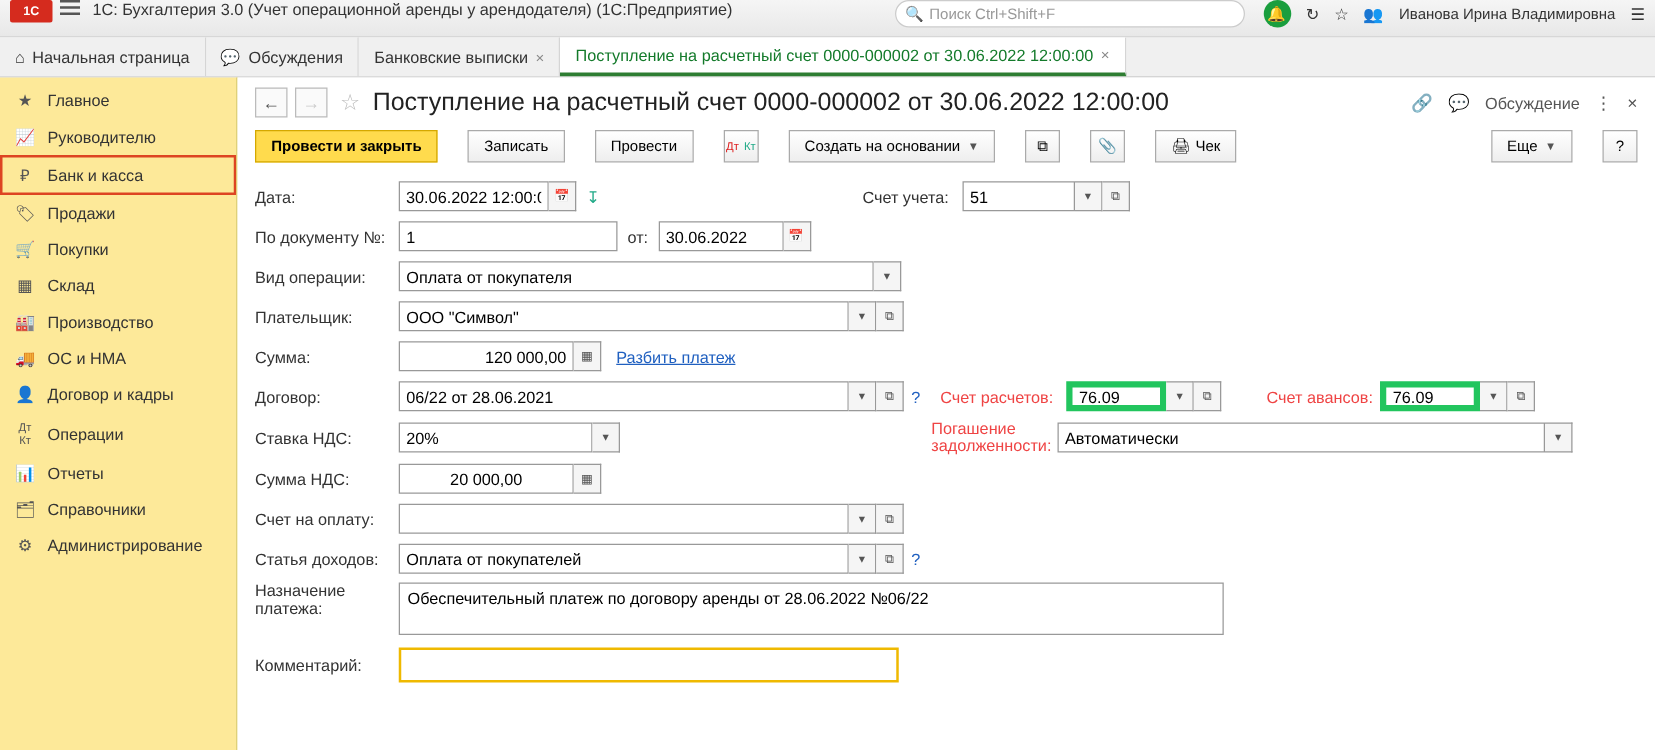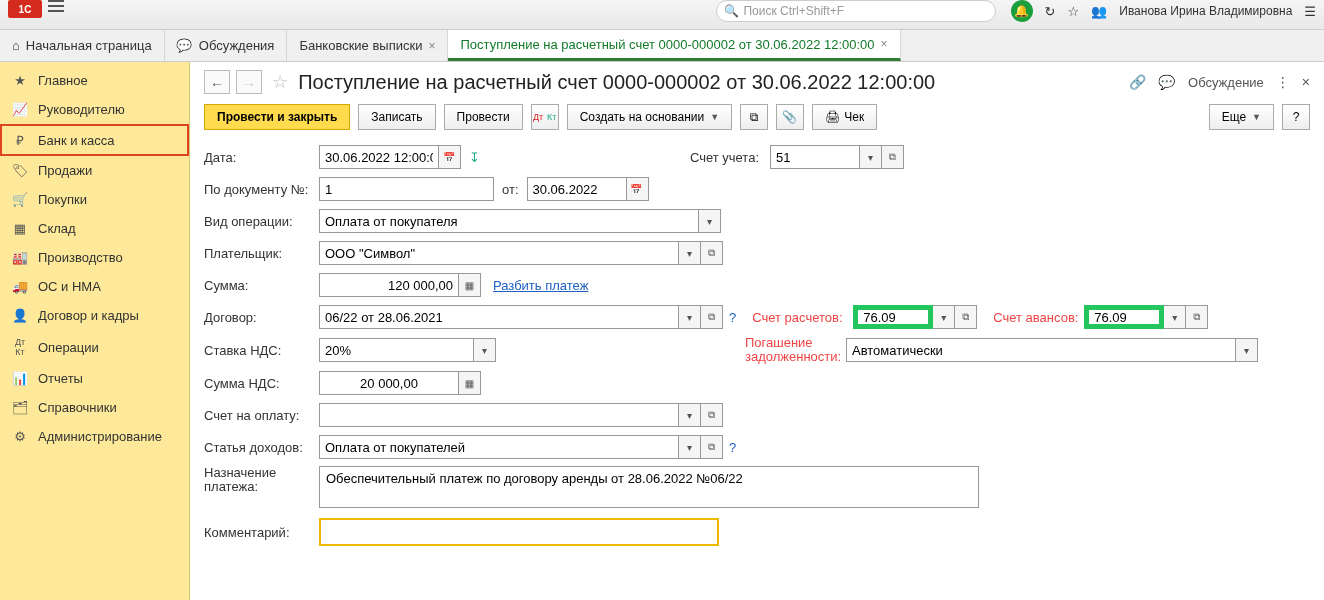--- a/index.html
+++ b/index.html
@@ -23,21 +23,21 @@
 .sidebar { width: 190px; background: #fde999; border-right: 1px solid #d5c96f; padding-top: 4px; overflow: hidden; }
 .side-item { display: flex; align-items: center; padding: 7px 12px; font-size: 13px; color: #333; cursor: pointer; gap: 10px; }
 .side-item.hi { background: #fde999; outline: 2px solid #d42; outline-offset: -2px; }
 .side-ic { width: 16px; text-align:center; color:#555; font-size:13px; }
 .content { flex: 1; background: #fff; padding: 8px 14px; overflow: auto; }
 .page-header { display: flex; align-items: center; gap: 6px; margin-bottom: 10px; }
 .navbtn { width: 26px; height: 24px; border: 1px solid #bbb; background: #fafafa; display: flex; align-items: center; justify-content: center; cursor: pointer; font-size: 14px; color:#555; }
 .star { color:#bbb; font-size:18px; margin: 0 4px; }
 .page-title { font-size: 20px; font-weight: normal; color:#222; flex:1; }
 .hdr-icons { display:flex; align-items:center; gap:12px; color:#555; font-size:14px; }
-.toolbar { display:flex; align-items:center; gap:8px; margin-bottom: 14px; flex-wrap:wrap; }
+.toolbar { display:flex; align-items:center; gap:24px; margin-bottom: 14px; flex-wrap:wrap; }
 .btn { height: 26px; padding: 0 12px; border: 1px solid #aaa; background: linear-gradient(#fff,#eee); font-size: 12px; cursor: pointer; display:flex; align-items:center; gap:4px; }
 .btn.primary { background: #ffdb4d; border-color: #d4a800; font-weight:bold; }
 .btn.small { width:28px; padding:0; justify-content:center; }
 .btn .dd { font-size:9px; color:#555; margin-left:2px; }
 .toolbar-spacer { flex:1; }
 .form-area { width: 100%; }
 .row { display:flex; align-items:center; margin-bottom: 6px; font-size:13px; min-height:26px; }
 .lbl { width: 115px; color:#333; }
 .lbl2 { width: 105px; color:#ef4444; padding-left:4px; }
 .inp { height: 24px; border: 1px solid #999; padding: 0 5px; font-size: 13px; background:#fff; }
@@ -50,20 +50,21 @@
 </head>
 <body>
 
 <div class="topbar">
   <div class="logo">1C</div>
   <div class="hamburger">
       <span></span>
       <span></span>
       <span></span>
     </div>
+  <div class="app-title">1С: Бухгалтерия 3.0 (Учет операционной аренды у арендодателя)  (1С:Предприятие)</div>
   <div class="top-spacer"></div>
   <div class="search-box">
     <span class="icn">🔍</span>
     <span>Поиск Ctrl+Shift+F</span>
   </div>
   <div class="top-icons">
     <div class="bell">🔔</div>
     <span>↻</span>
     <span>☆</span>
     <span>👥</span>
@@ -232,21 +233,21 @@
         <input class="inp" style="width: 360px;" value="06/22 от 28.06.2021">
         <span class="sm-btn">▾</span>
         <span class="sm-btn">⧉</span>
         <span class="help">?</span>
         <span style="width:12px;"></span>
         <span class="lbl2">Счет расчетов:</span>
         <input class="inp hi" style="width: 80px;" value="76.09">
         <span class="sm-btn">▾</span>
         <span class="sm-btn">⧉</span>
         <span style="width:12px;"></span>
-        <span class="lbl2" style="width:95px;">Счет авансов:</span>
+        <span class="lbl2" style="width:95px;margin-left:20px;">Счет авансов:</span>
         <input class="inp hi" style="width: 80px;" value="76.09">
         <span class="sm-btn">▾</span>
         <span class="sm-btn">⧉</span>
       </div>
 
       <div class="row">
         <span class="lbl">Ставка НДС:</span>
         <input class="inp" style="width: 155px;" value="20%">
         <span class="sm-btn">▾</span>
         <span style="width:245px;"></span>

